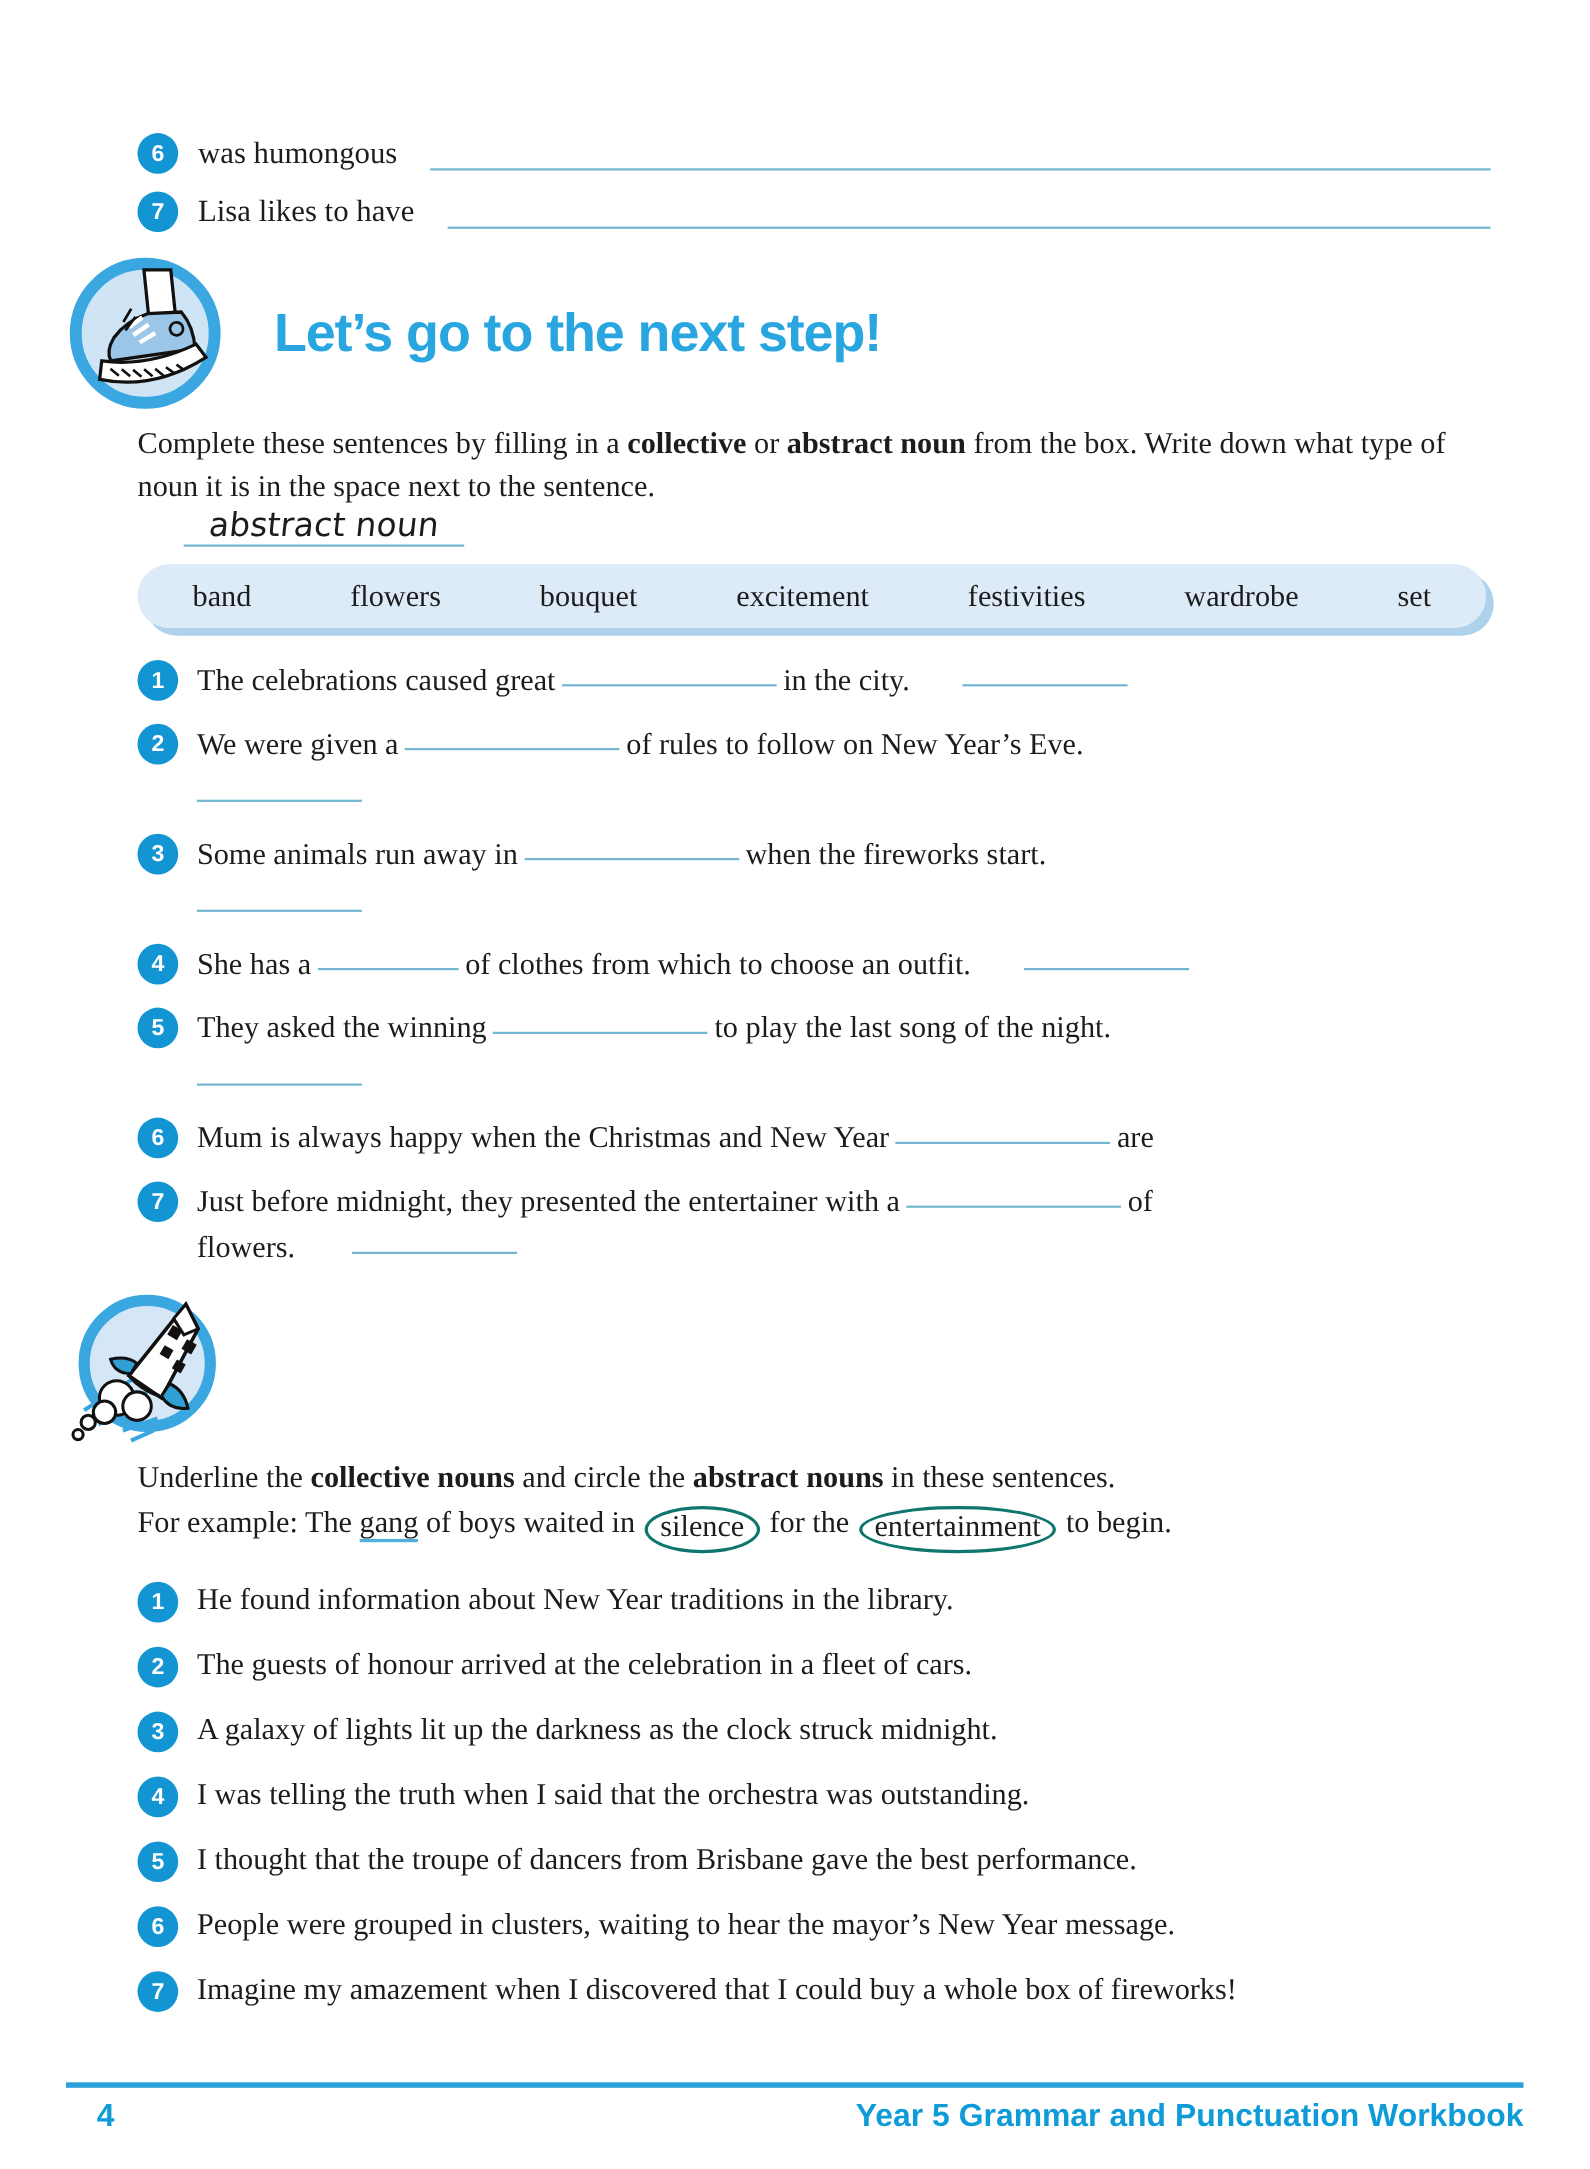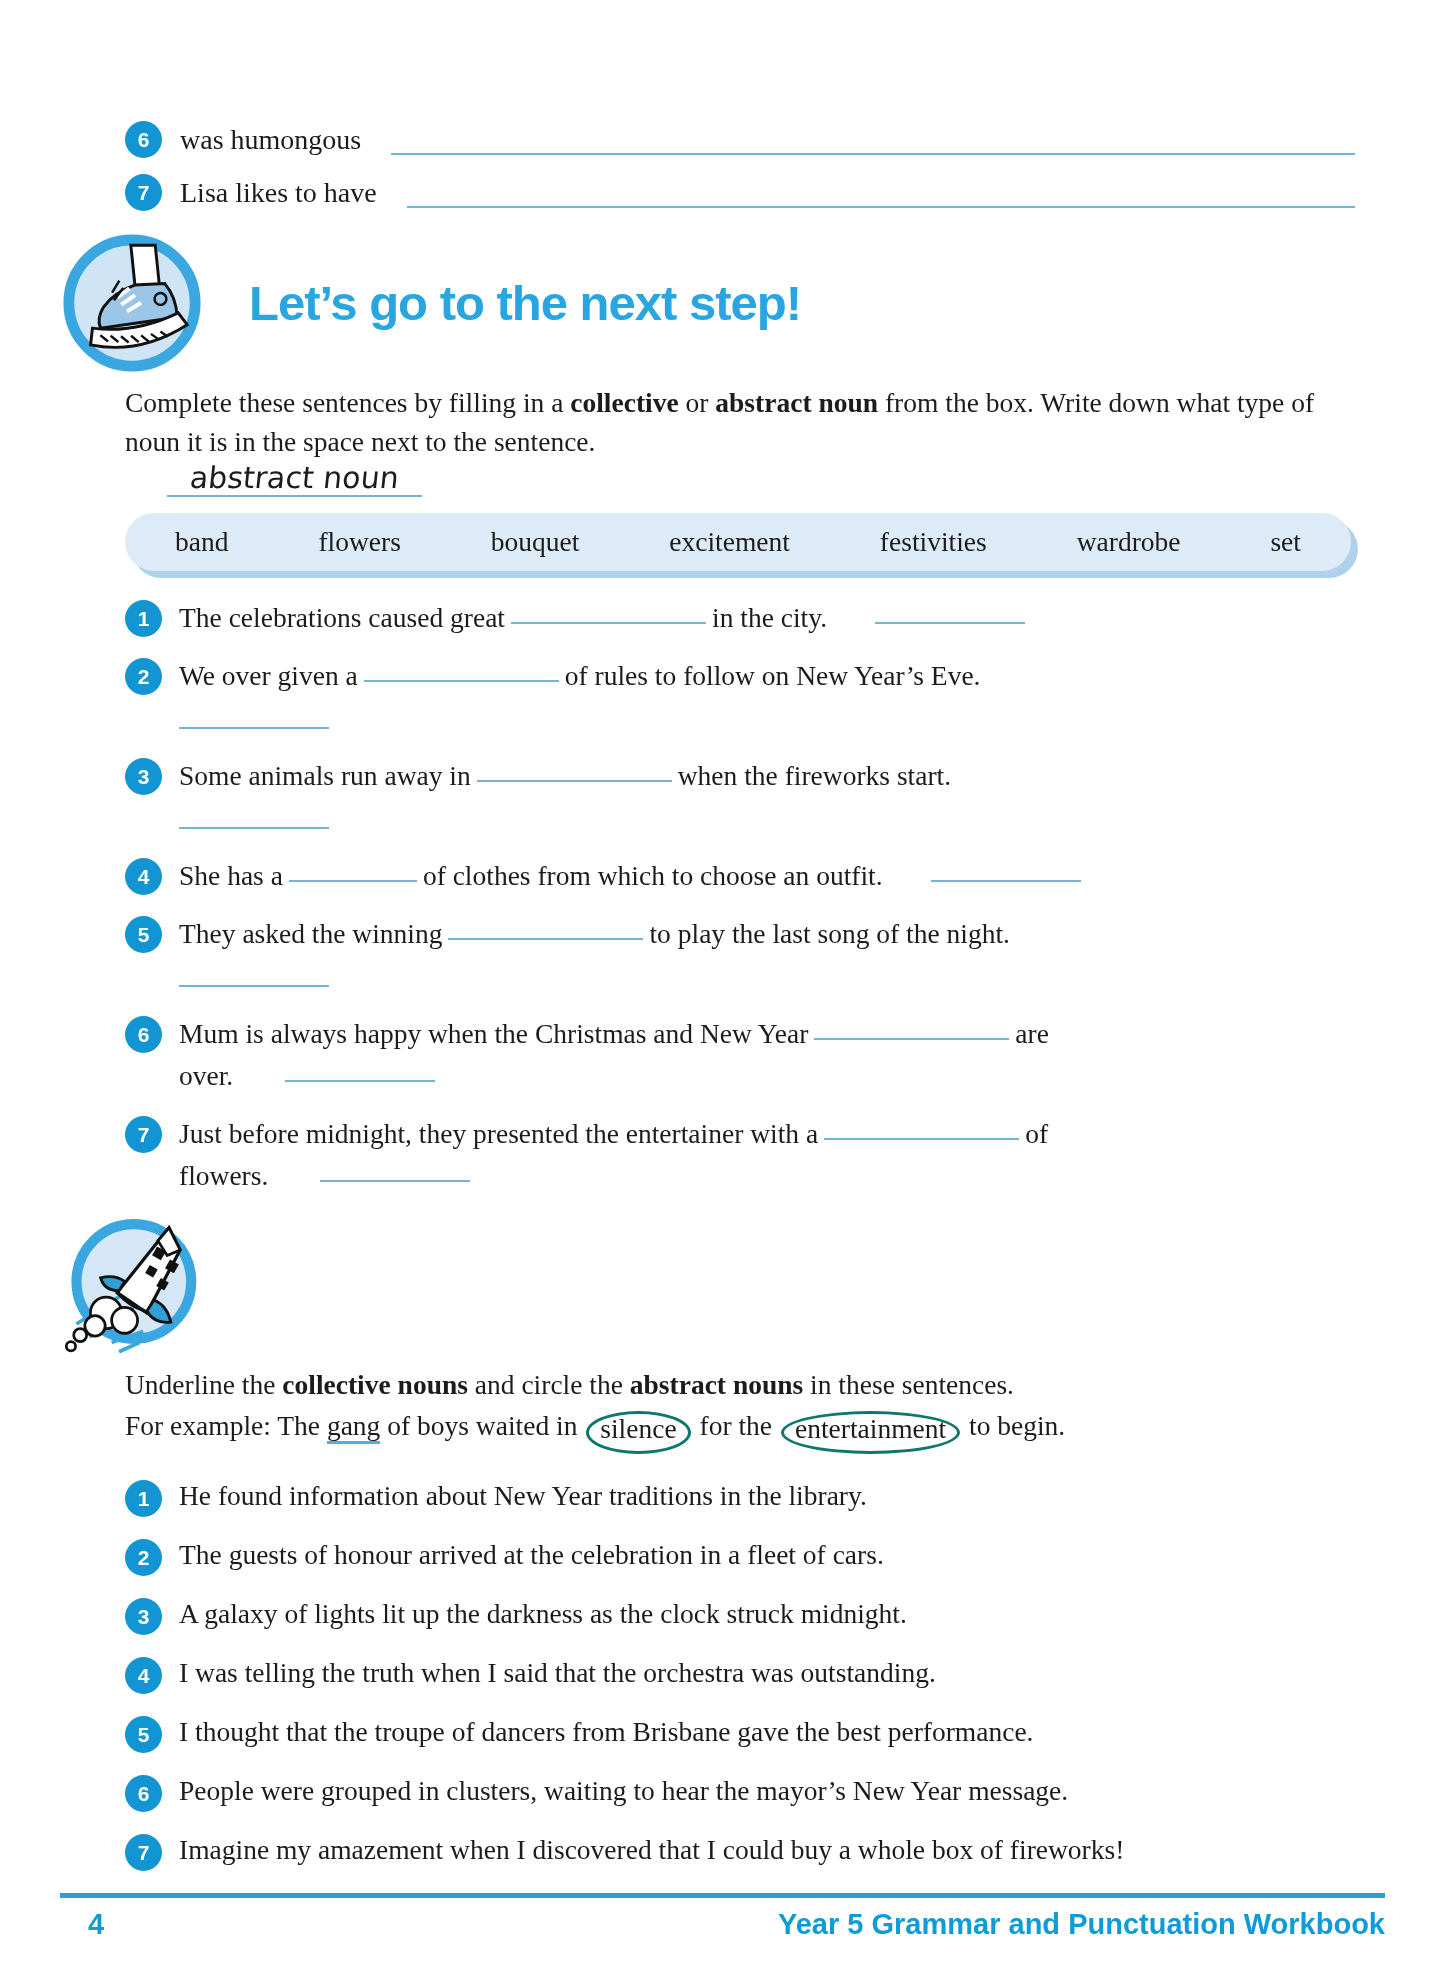--- a/index.html
+++ b/index.html
@@ -143,21 +143,21 @@
 
   <div class="exercise">
 
     <div class="ex-item">
       <span class="badge">1</span>
       <div class="content"><span>The celebrations caused great</span><span class="blank blank-md"></span><span>in the city.</span><span class="blank blank-sm type-inline"></span></div>
     </div>
 
     <div class="ex-item">
       <span class="badge">2</span>
-      <div class="content"><span>We over given a</span><span class="blank blank-md"></span><span>of rules to follow on New Year’s Eve.</span>
+      <div class="content"><span>We were given a</span><span class="blank blank-md"></span><span>of rules to follow on New Year’s Eve.</span>
         <div class="below-blank"></div>
       </div>
     </div>
 
     <div class="ex-item">
       <span class="badge">3</span>
       <div class="content"><span>Some animals run away in</span><span class="blank blank-md"></span><span>when the fireworks start.</span>
         <div class="below-blank"></div>
       </div>
     </div>
@@ -170,21 +170,20 @@
     <div class="ex-item">
       <span class="badge">5</span>
       <div class="content"><span>They asked the winning</span><span class="blank blank-md"></span><span>to play the last song of the night.</span>
         <div class="below-blank"></div>
       </div>
     </div>
 
     <div class="ex-item">
       <span class="badge">6</span>
       <div class="content"><span>Mum is always happy when the Christmas and New Year</span><span class="blank blank-md"></span><span>are</span>
-        <span class="line2"><span>over.</span><span class="blank blank-sm"></span></span>
       </div>
     </div>
 
     <div class="ex-item">
       <span class="badge">7</span>
       <div class="content"><span>Just before midnight, they presented the entertainer with a</span><span class="blank blank-md"></span><span>of</span>
         <span class="line2"><span>flowers.</span><span class="blank blank-sm"></span></span>
       </div>
     </div>
 

